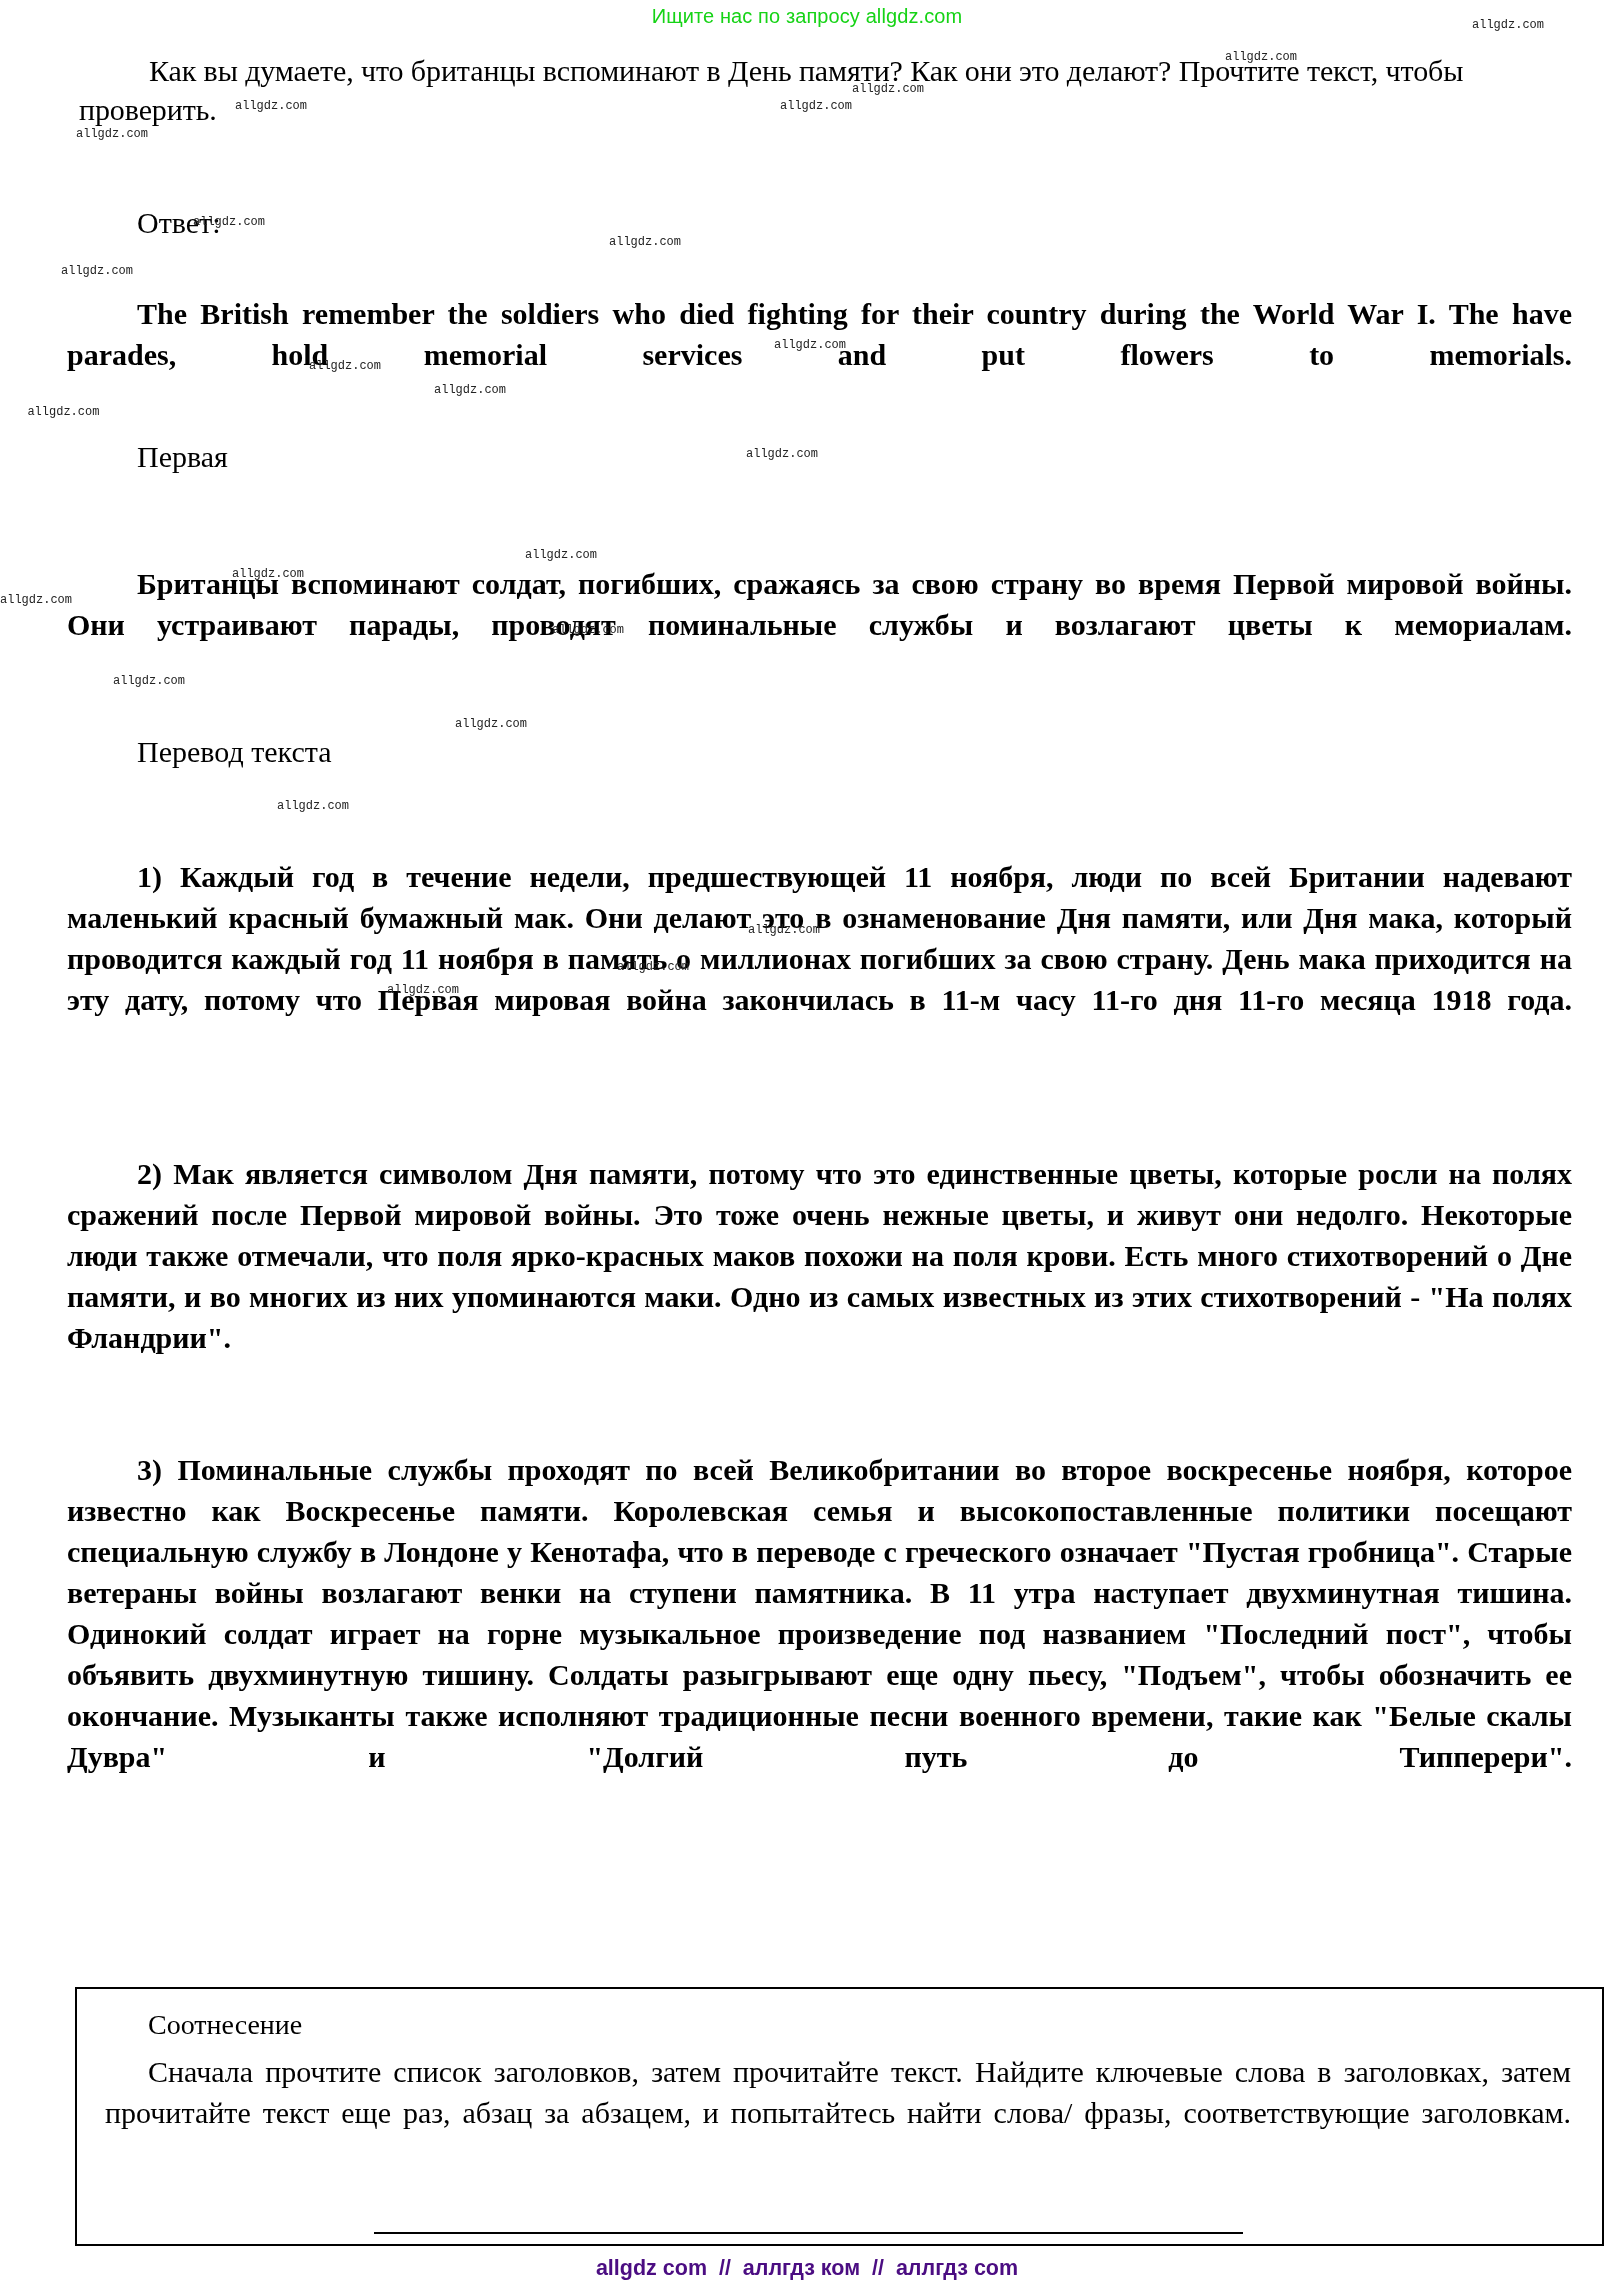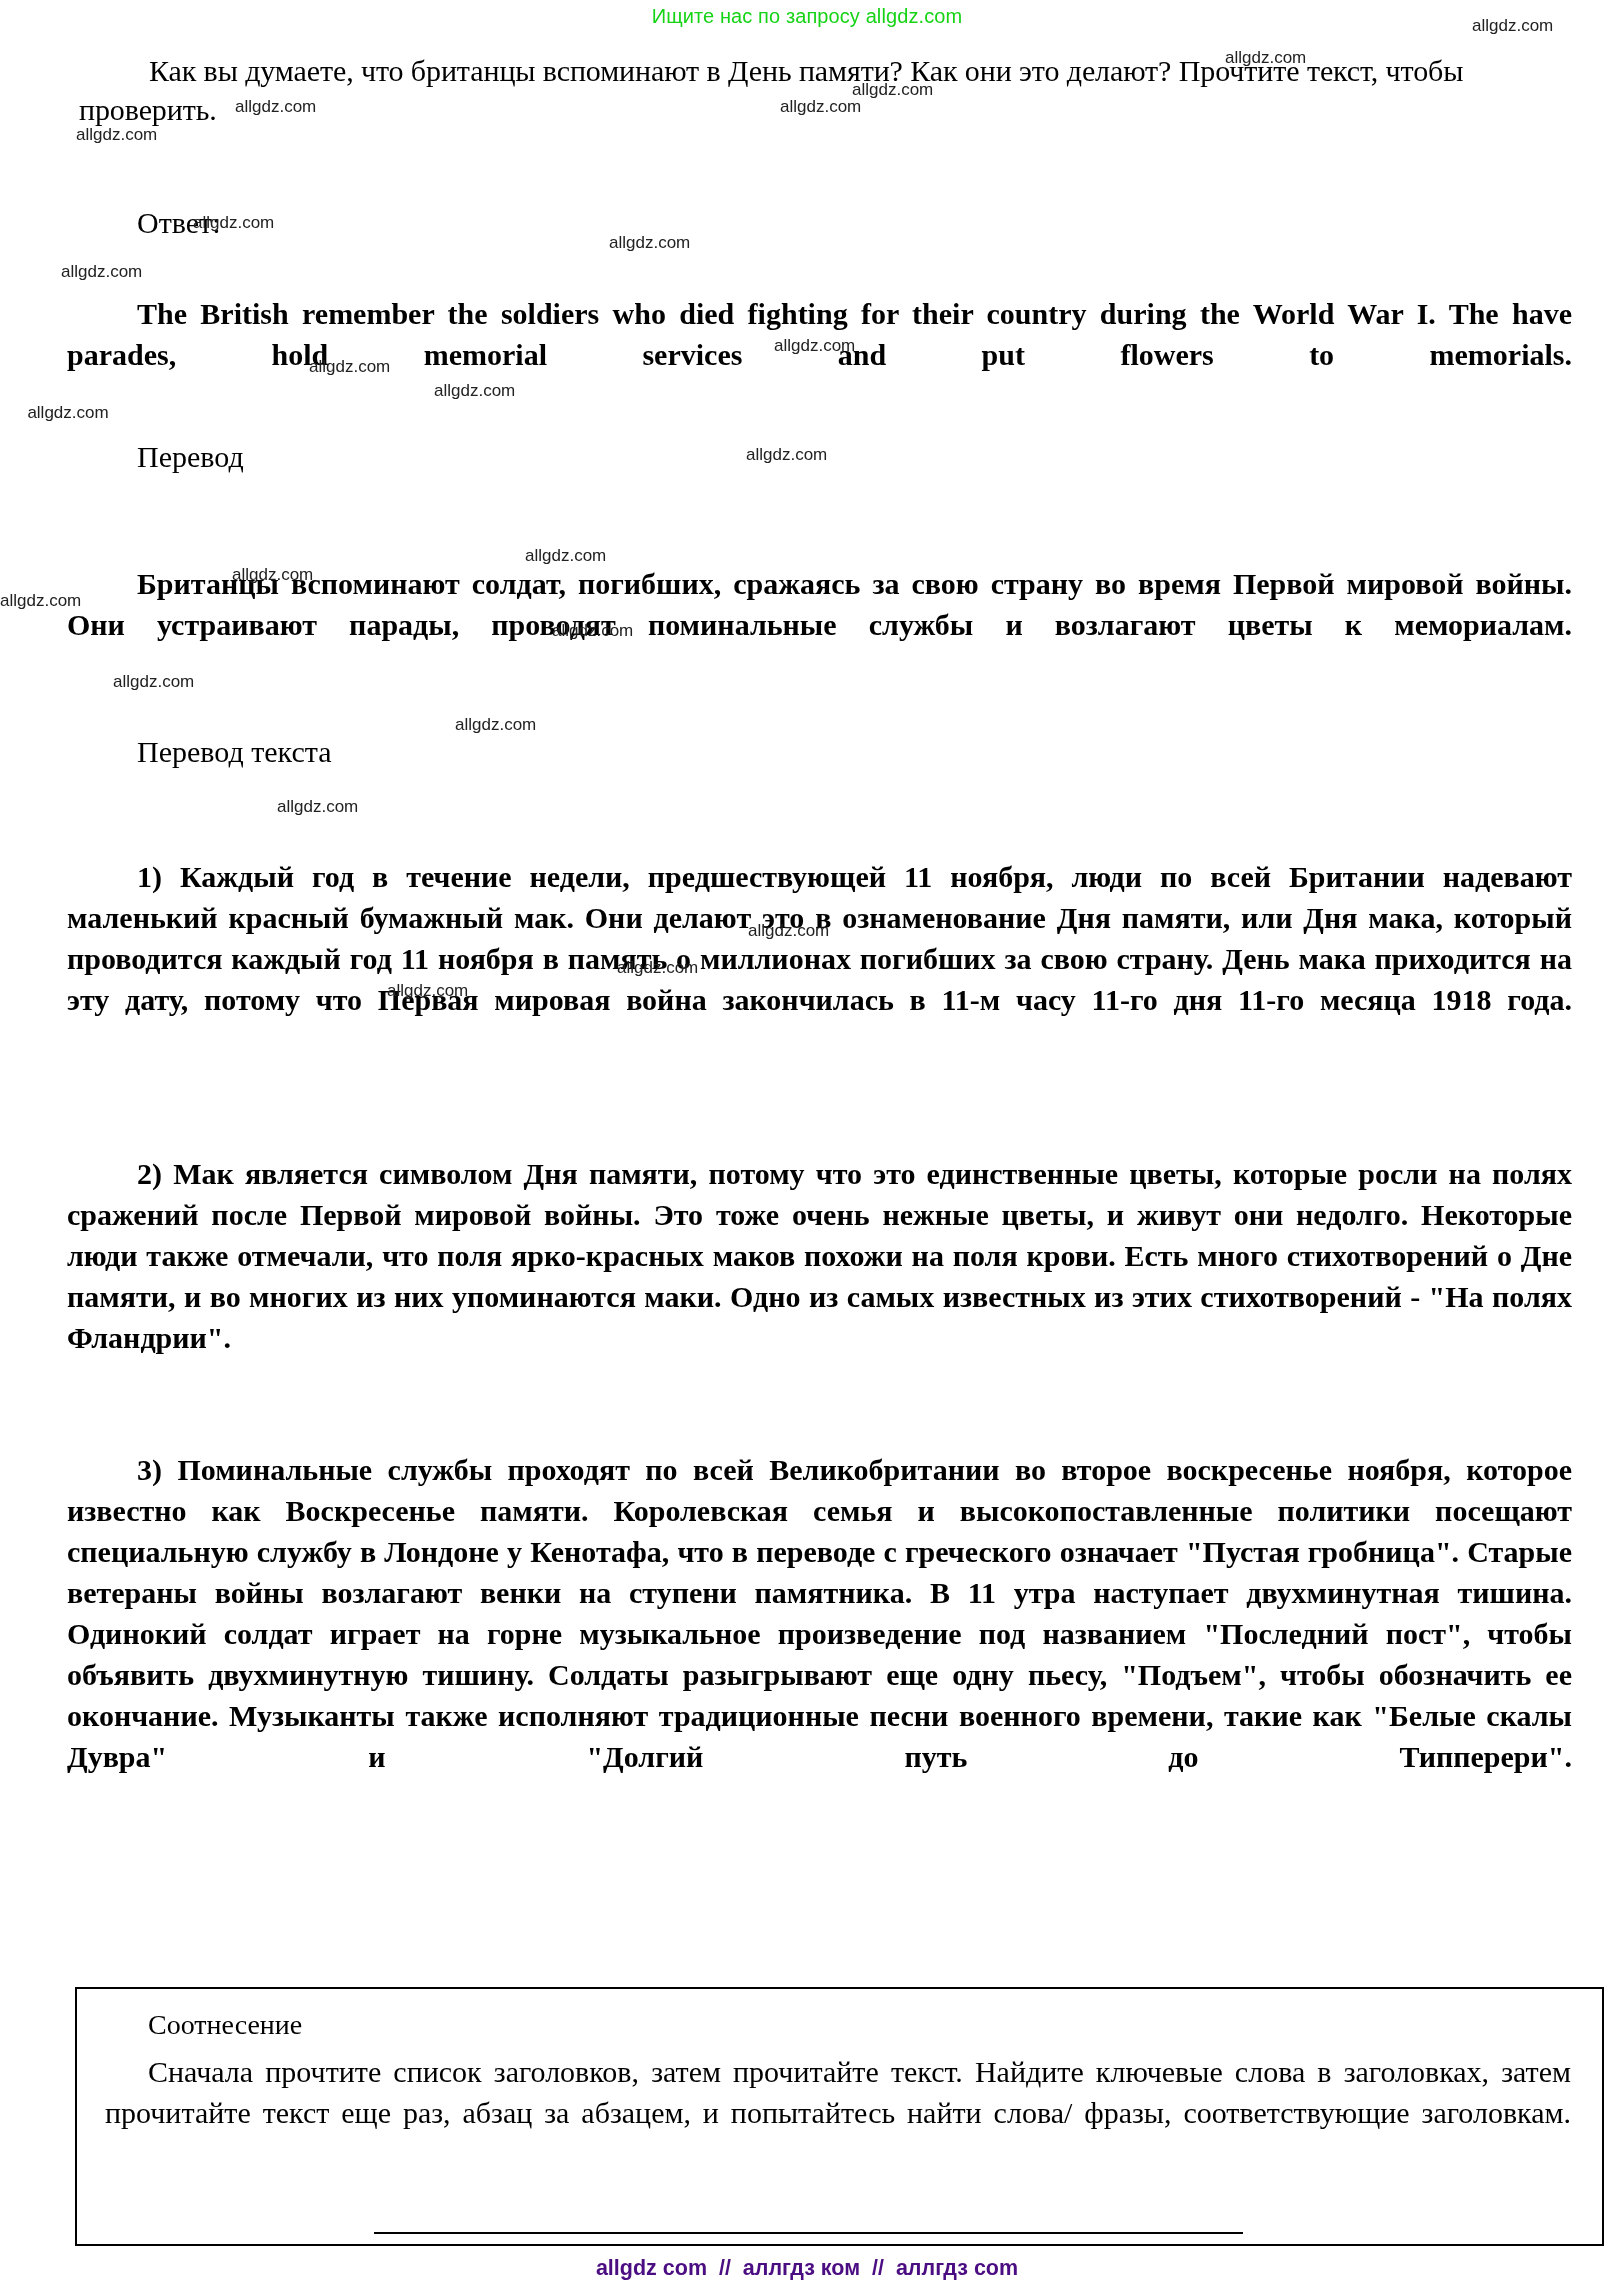--- a/index.html
+++ b/index.html
@@ -158,22 +158,22 @@
     font-size: 21.5px;
     line-height: 25px;
     color: #4b0d82;
     white-space: pre;
     font-weight: bold;
   }
 
   
   .wm {
     position: absolute;
-    font-family: Liberation Sans, sans-serif;
-    font-size: 17px;
+    font-family: Liberation Mono, monospace;
+    font-size: 12px;
     line-height: 19px;
     color: #222222;
     white-space: nowrap;
     pointer-events: none;
     z-index: 5;
   }
 </style>
 </head>
 <body>
 
@@ -182,21 +182,21 @@
   <div class="promo-banner">Ищите нас по запросу allgdz.com</div>
 
   <div class="content">
 
     <h1 class="task-title">Как вы думаете, что британцы вспоминают в День памяти? Как они это делают? Прочтите текст, чтобы проверить.</h1>
 
     <div class="heading heading-answer">Ответ:</div>
 
     <div class="para para-answer-en">The British remember the soldiers who died fighting for their country during the World War I. The have parades, hold memorial services and put flowers to memorials.</div>
 
-    <div class="heading heading-perevod">Перевод</div>
+    <div class="heading heading-perevod">Первая</div>
 
     <div class="para para-perevod">Британцы вспоминают солдат, погибших, сражаясь за свою страну во время Первой мировой войны. Они устраивают парады, проводят поминальные службы и возлагают цветы к мемориалам.</div>
 
     <div class="heading heading-pertext">Перевод текста</div>
 
     <div class="para para-text-1">1) Каждый год в течение недели, предшествующей 11 ноября, люди по всей Британии надевают маленький красный бумажный мак. Они делают это в ознаменование Дня памяти, или Дня мака, который проводится каждый год 11 ноября в память о миллионах погибших за свою страну. День мака приходится на эту дату, потому что Первая мировая война закончилась в 11-м часу 11-го дня 11-го месяца 1918 года.</div>
 
     <div class="para para-text-2">2) Мак является символом Дня памяти, потому что это единственные цветы, которые росли на полях сражений после Первой мировой войны. Это тоже очень нежные цветы, и живут они недолго. Некоторые люди также отмечали, что поля ярко-красных маков похожи на поля крови. Есть много стихотворений о Дне памяти, и во многих из них упоминаются маки. Одно из самых известных из этих стихотворений - "На полях Фландрии".</div>
 
     <div class="para para-text-3">3) Поминальные службы проходят по всей Великобритании во второе воскресенье ноября, которое известно как Воскресенье памяти. Королевская семья и высокопоставленные политики посещают специальную службу в Лондоне у Кенотафа, что в переводе с греческого означает "Пустая гробница". Старые ветераны войны возлагают венки на ступени памятника. В 11 утра наступает двухминутная тишина. Одинокий солдат играет на горне музыкальное произведение под названием "Последний пост", чтобы объявить двухминутную тишину. Солдаты разыгрывают еще одну пьесу, "Подъем", чтобы обозначить ее окончание. Музыканты также исполняют традиционные песни военного времени, такие как "Белые скалы Дувра" и "Долгий путь до Типперери".</div>

